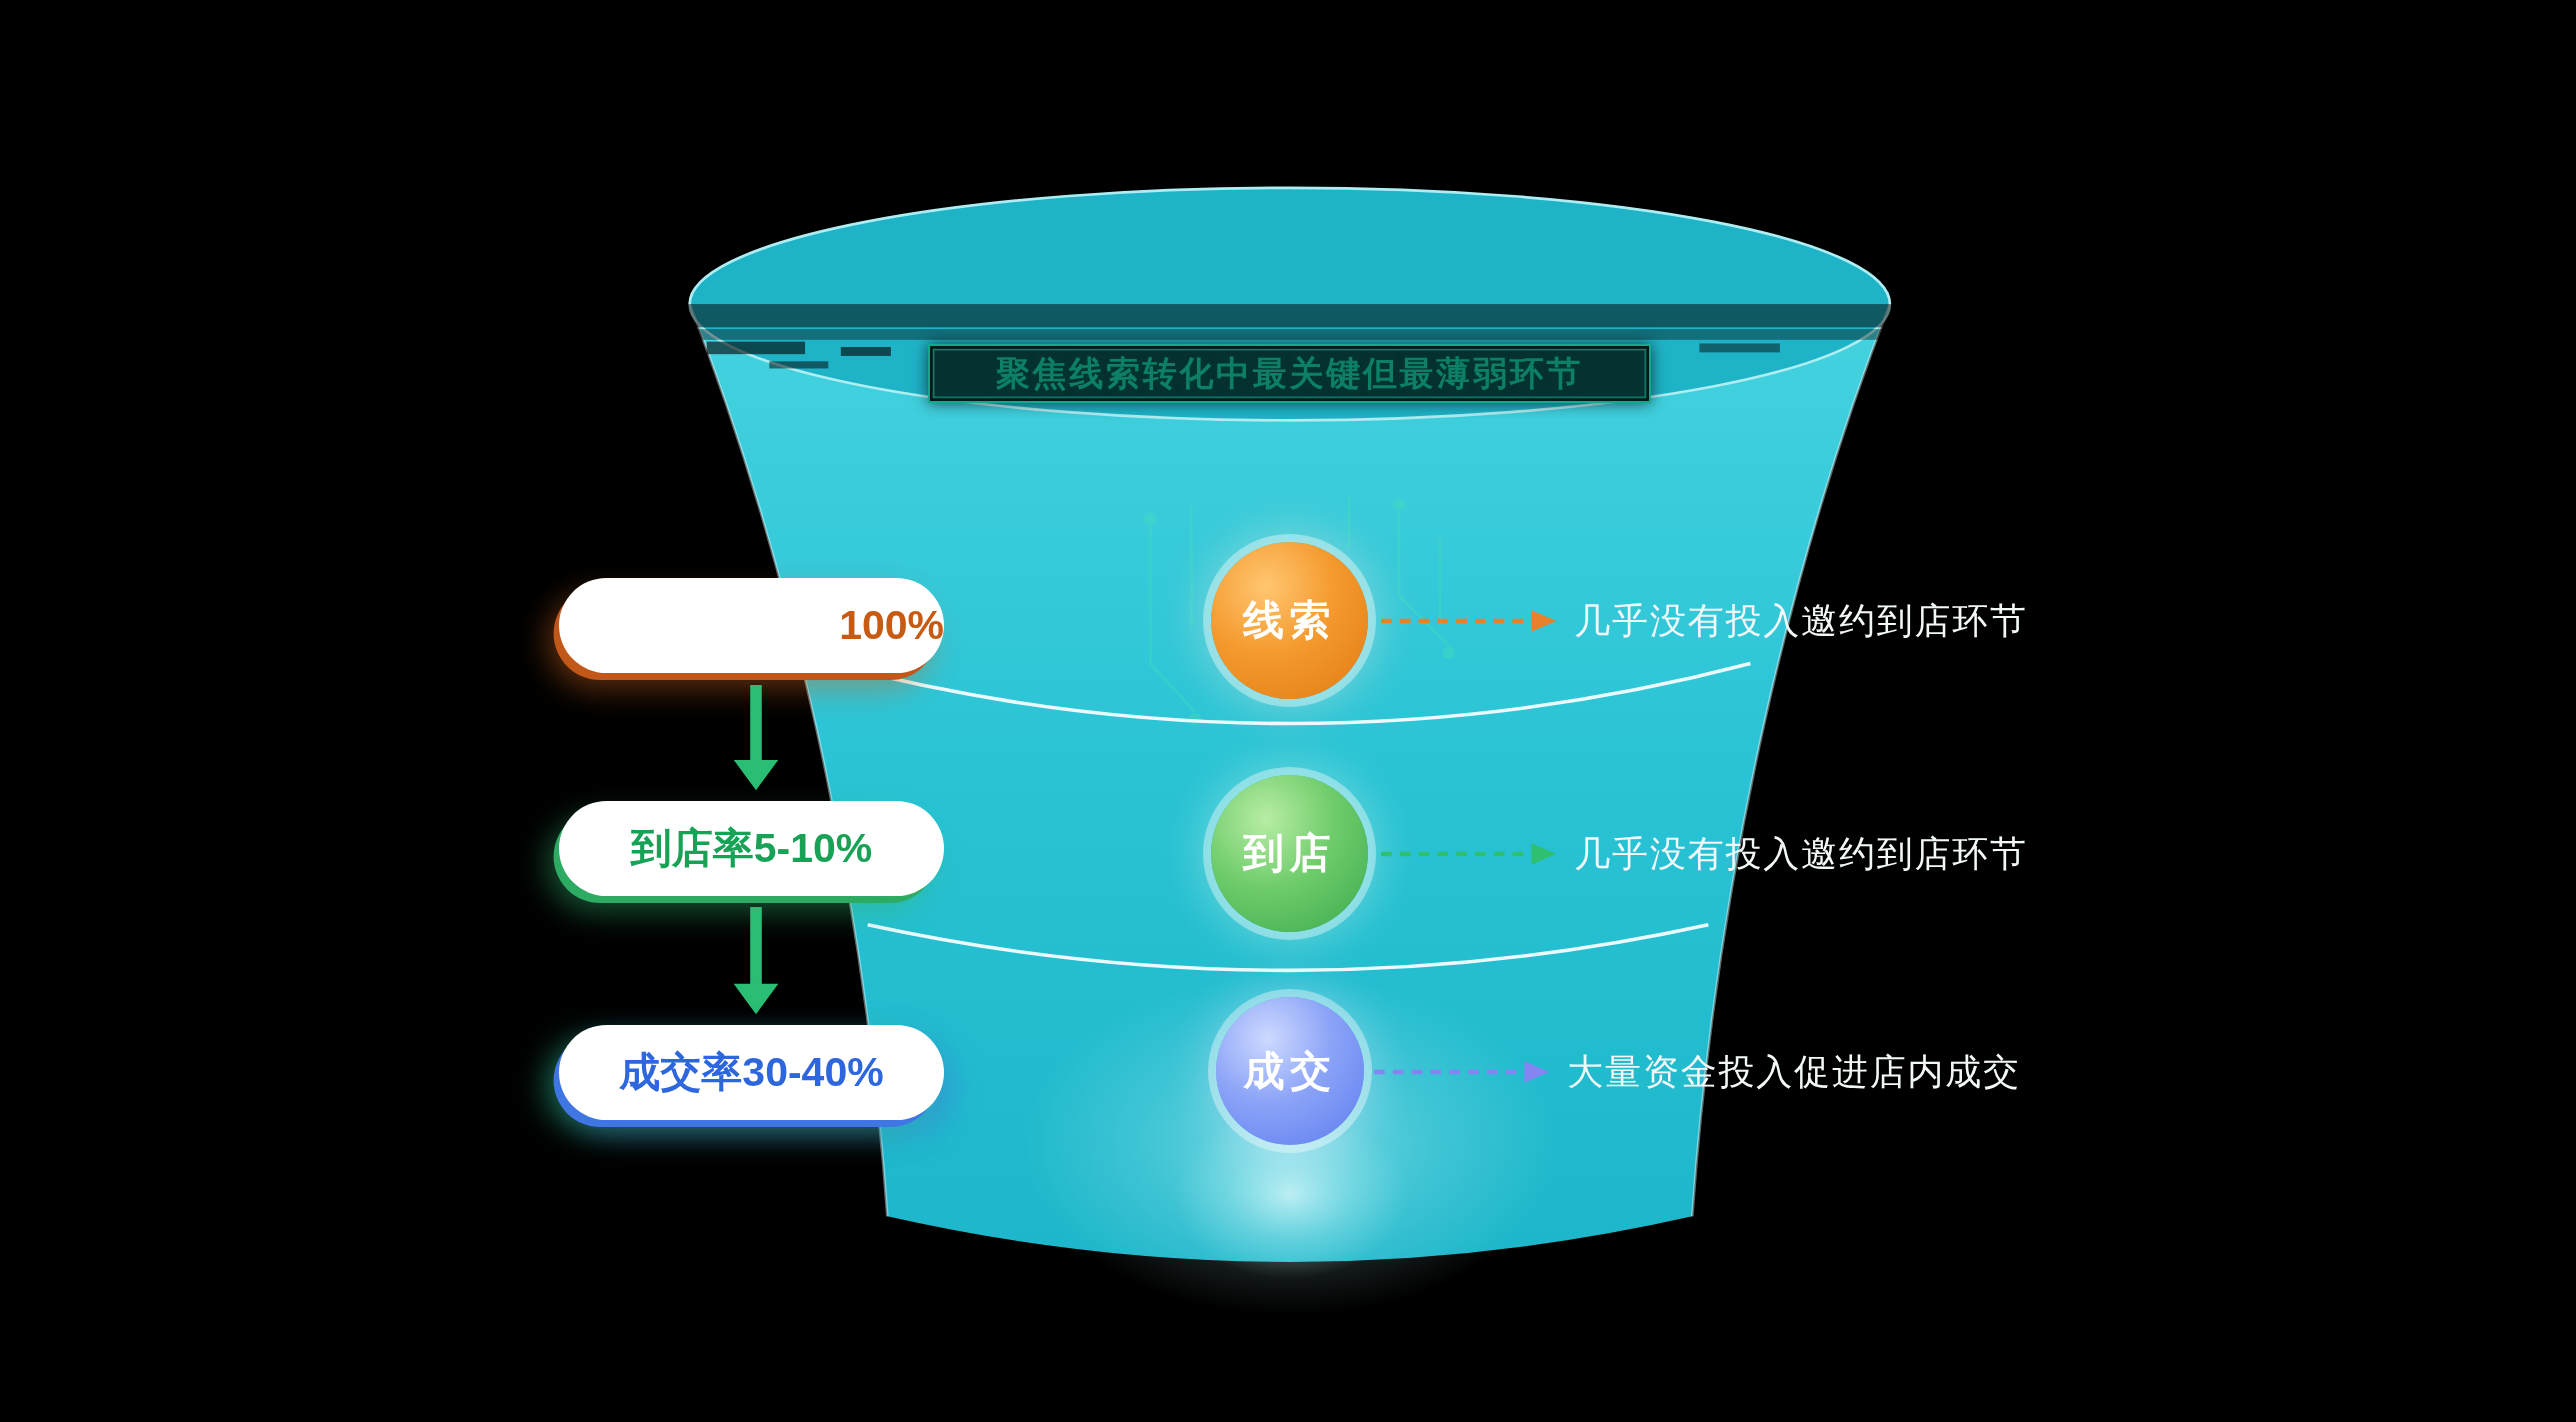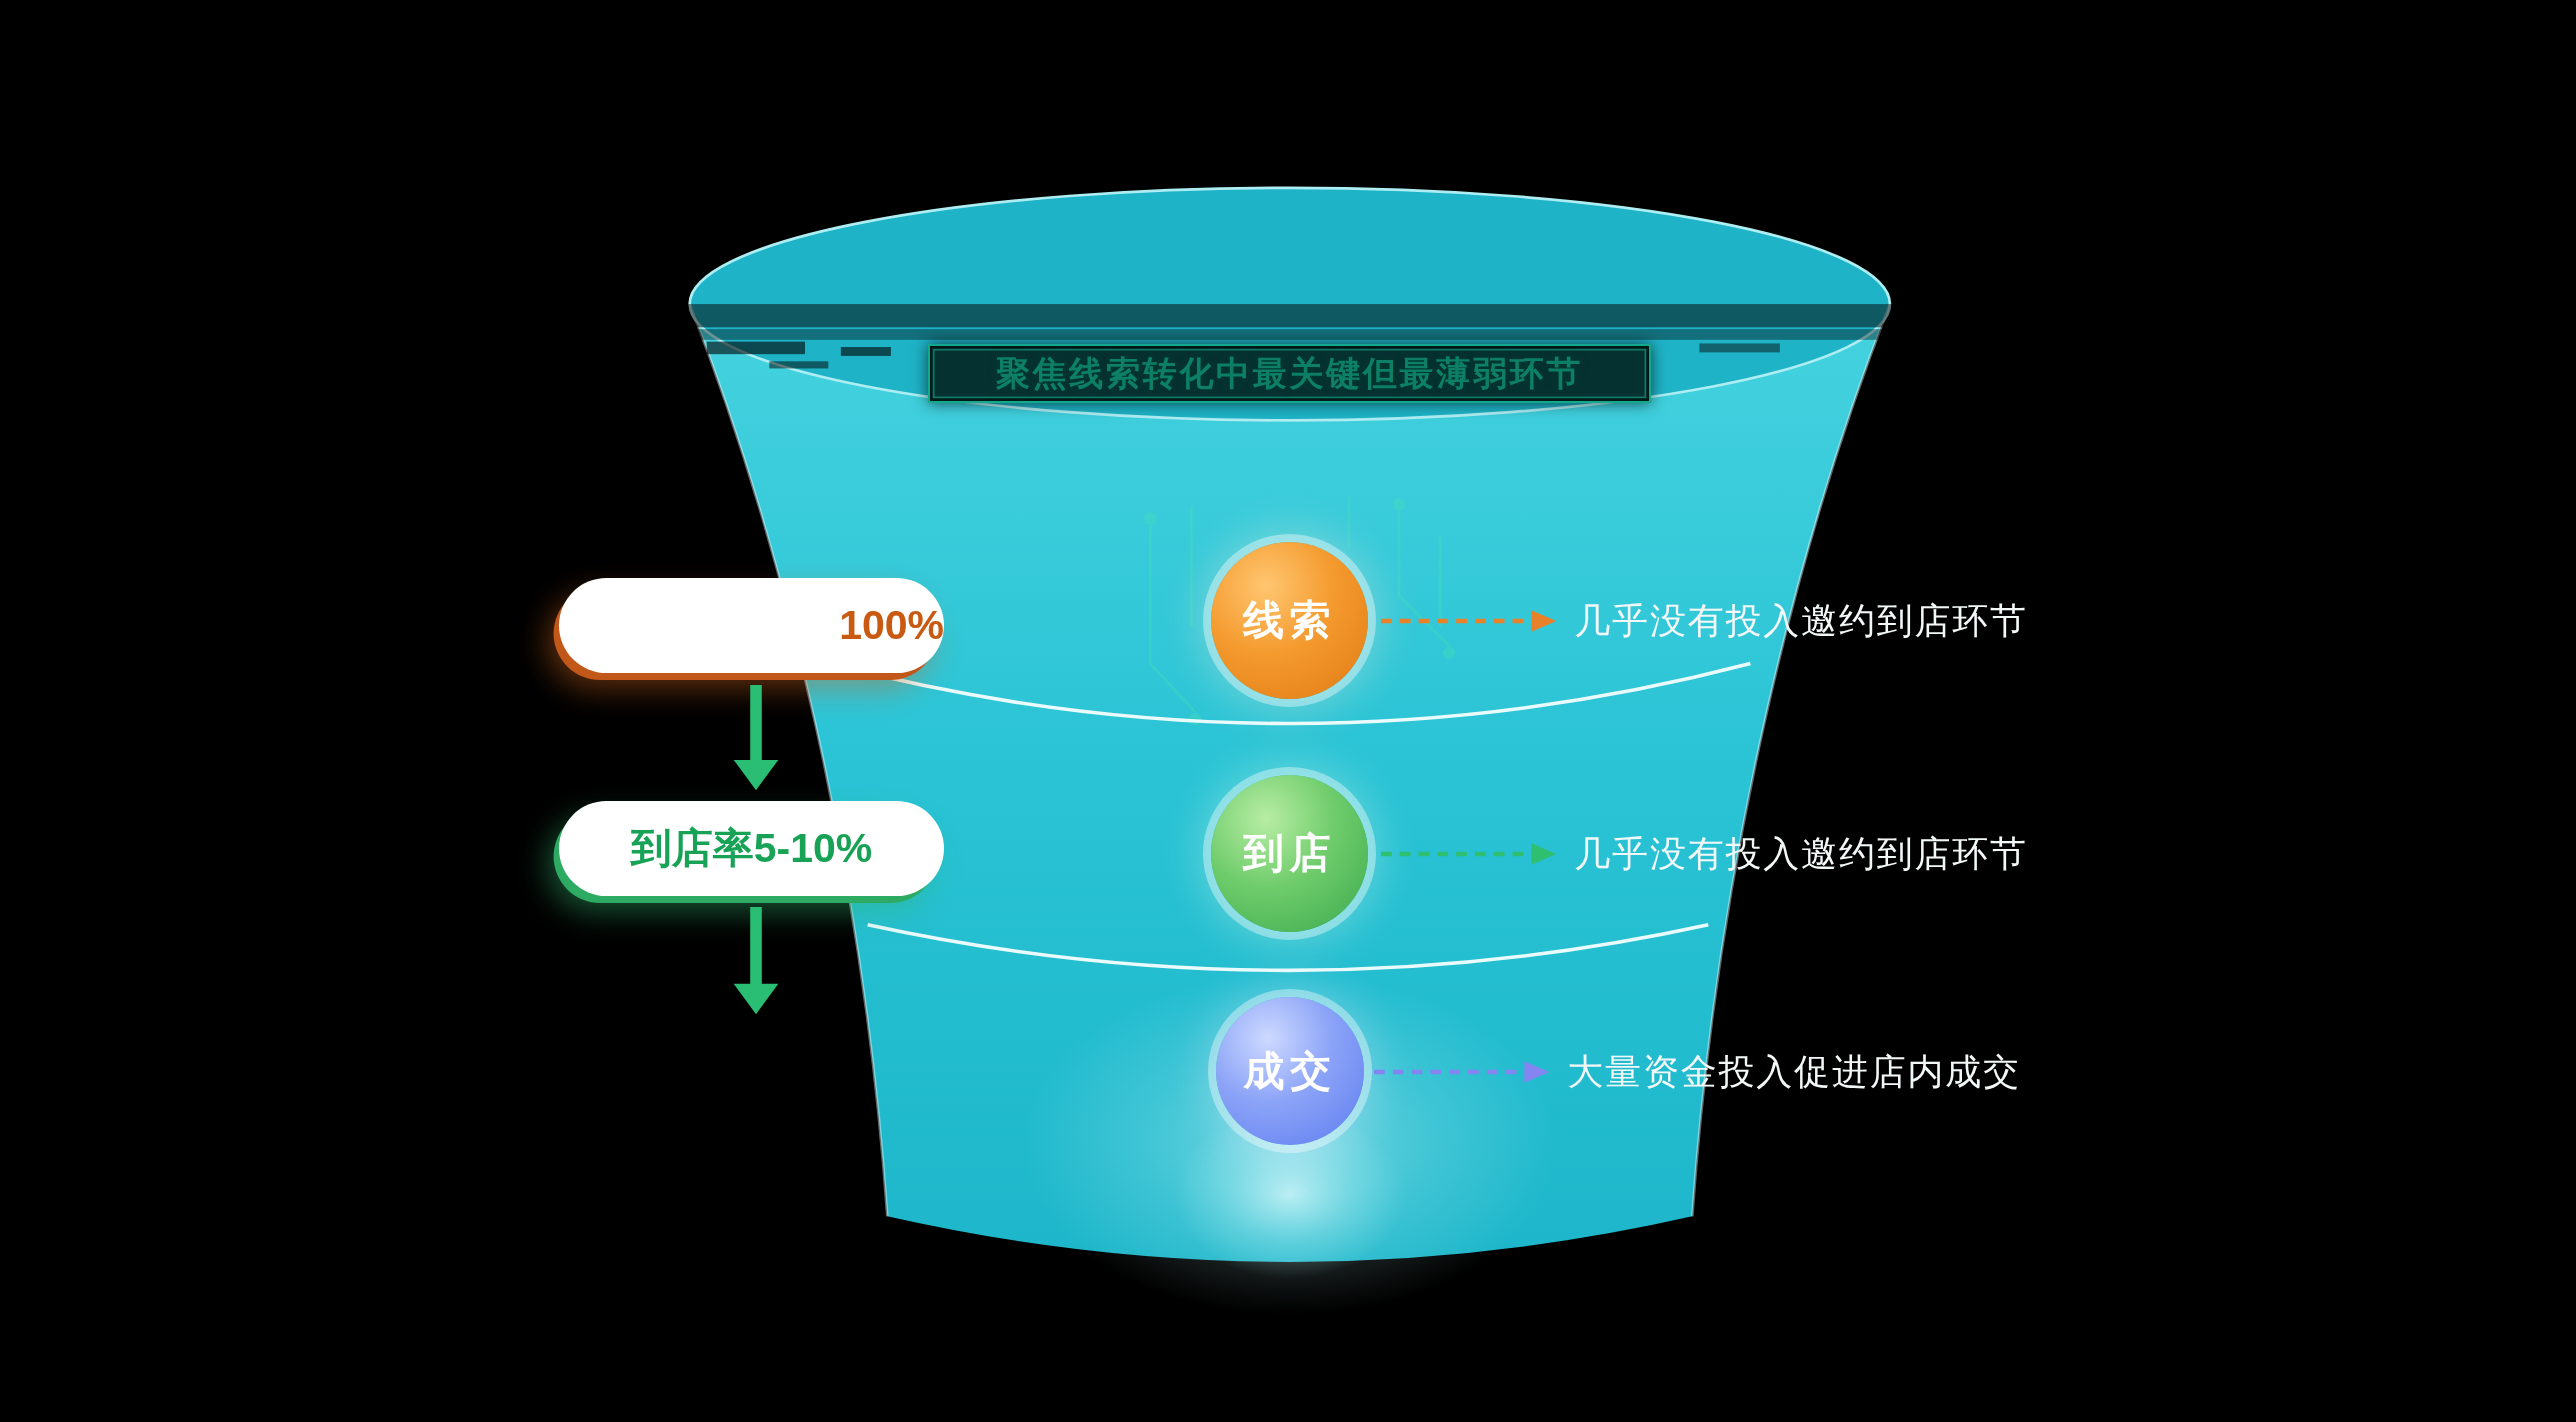--- a/index.html
+++ b/index.html
@@ -122,20 +122,23 @@
     <line x1="29" y1="0" x2="29" y2="86" stroke="#2abd74" stroke-width="13"></line>
     <polygon points="4,84 54,84 29,118" fill="#2abd74"></polygon>
   </svg>
   <div class="pill pill-2">
     <span>到店率5-10%</span>
   </div>
   <svg class="flow-arrow flow-arrow-2" viewBox="0 0 58 122" aria-hidden="true">
     <line x1="29" y1="0" x2="29" y2="88" stroke="#2abd74" stroke-width="13"></line>
     <polygon points="4,86 54,86 29,120" fill="#2abd74"></polygon>
   </svg>
+  <div class="pill pill-3">
+    <span>成交率30-40%</span>
+  </div>
 
   <div class="annot annot-1">
     <svg width="179" height="54" viewBox="0 0 200 60" aria-hidden="true">
       <line x1="0" y1="30" x2="168" y2="30" stroke="#e8822a" stroke-width="5" stroke-dasharray="12 9"></line>
       <polygon points="168,18 168,42 196,30" fill="#e8822a"></polygon>
     </svg>
     <span class="annot-text">几乎没有投入邀约到店环节</span>
   </div>
   <div class="annot annot-2">
     <svg width="179" height="54" viewBox="0 0 200 60" aria-hidden="true">

